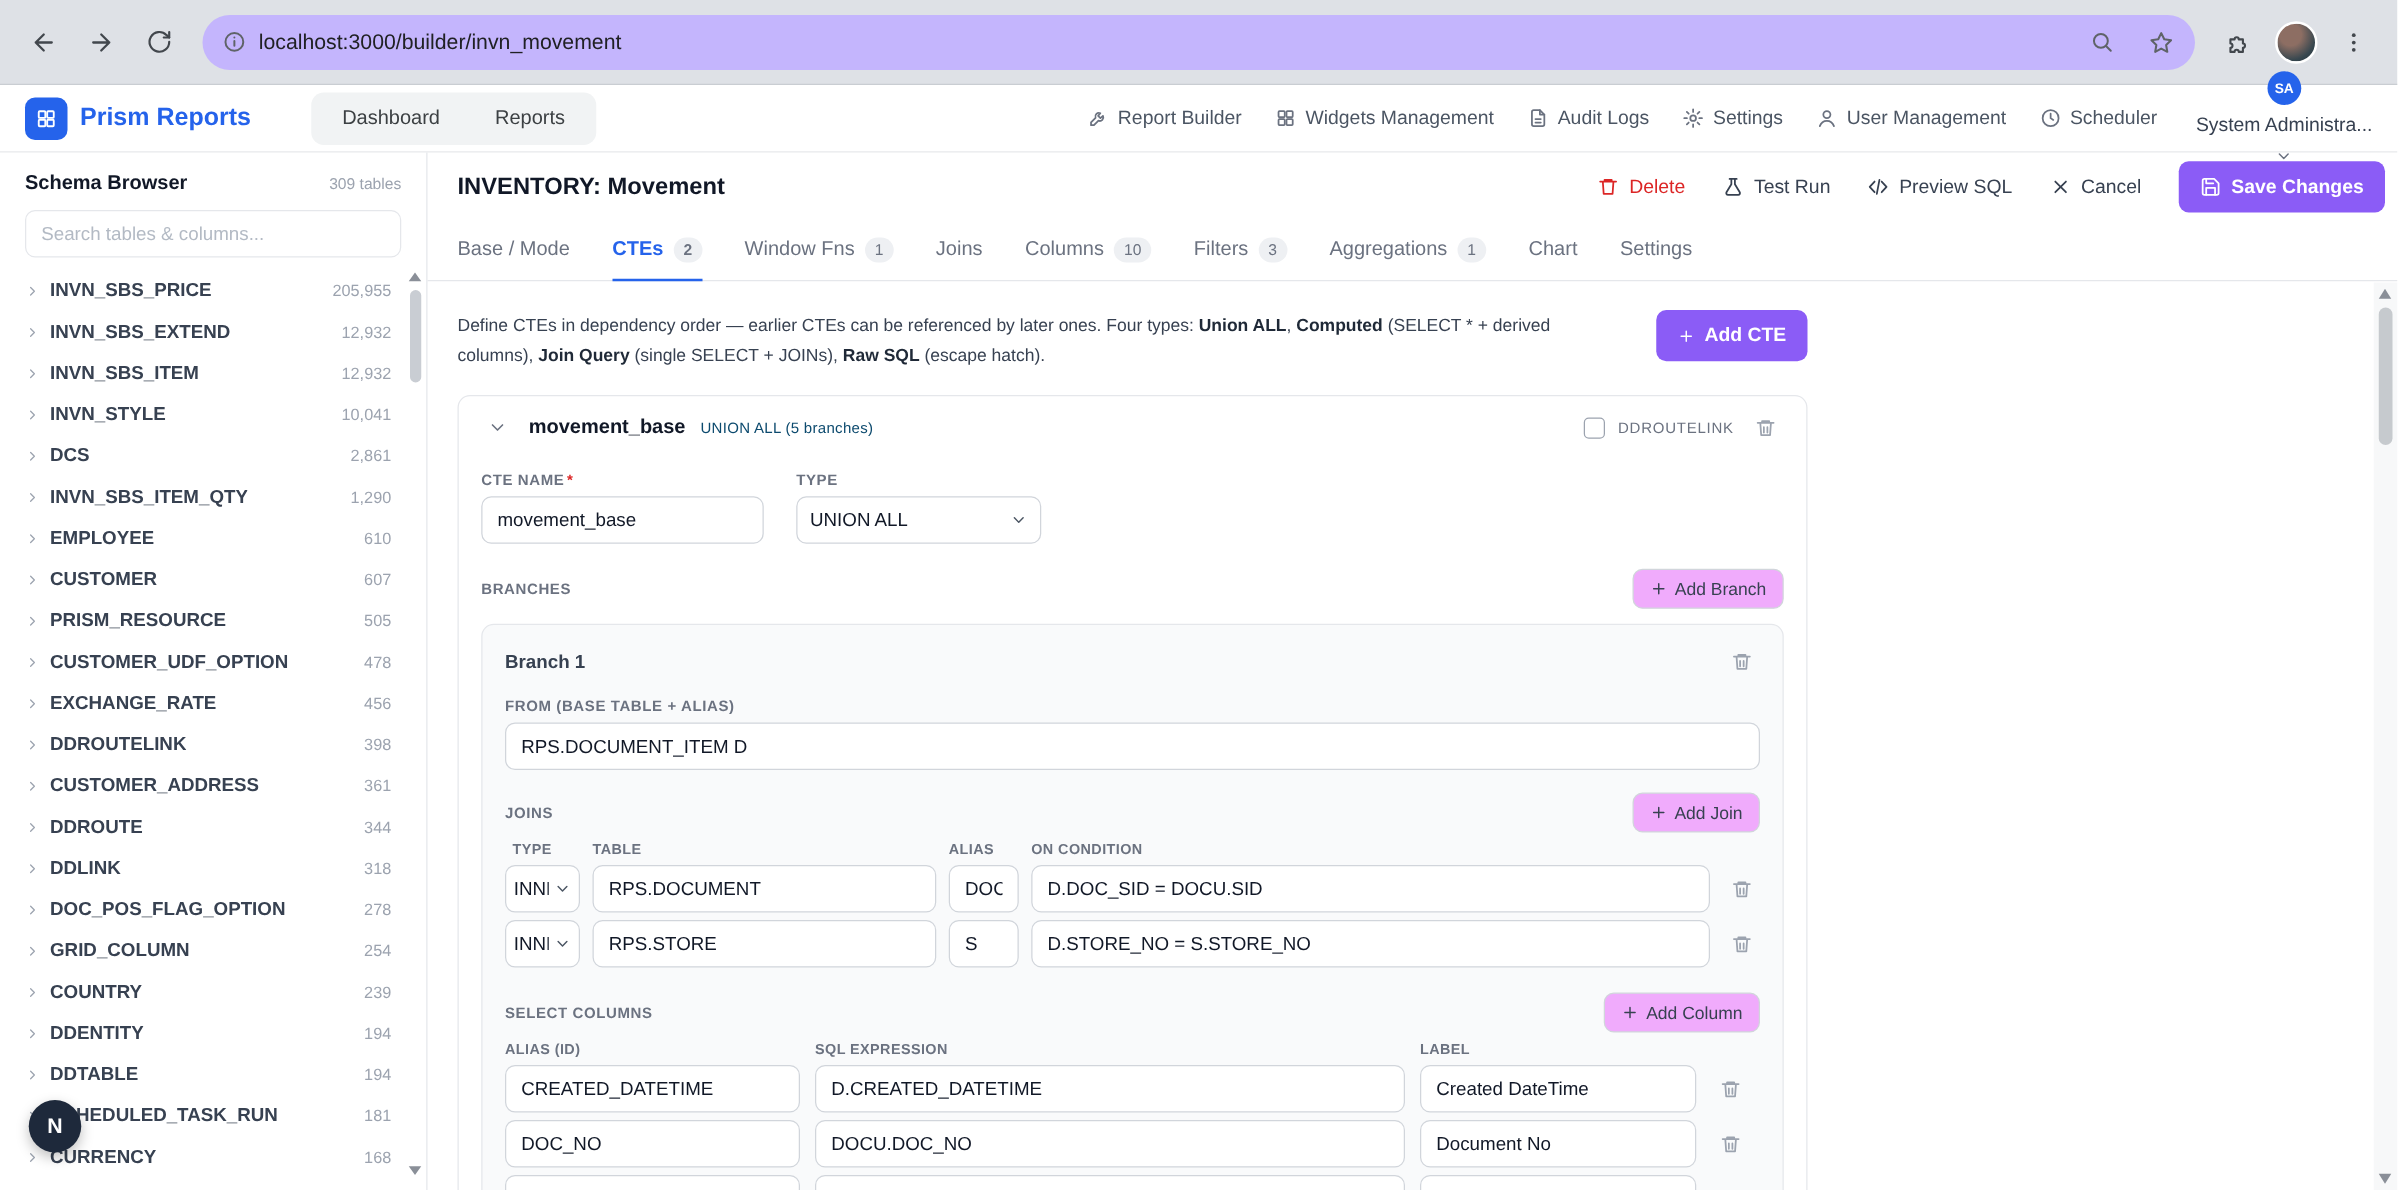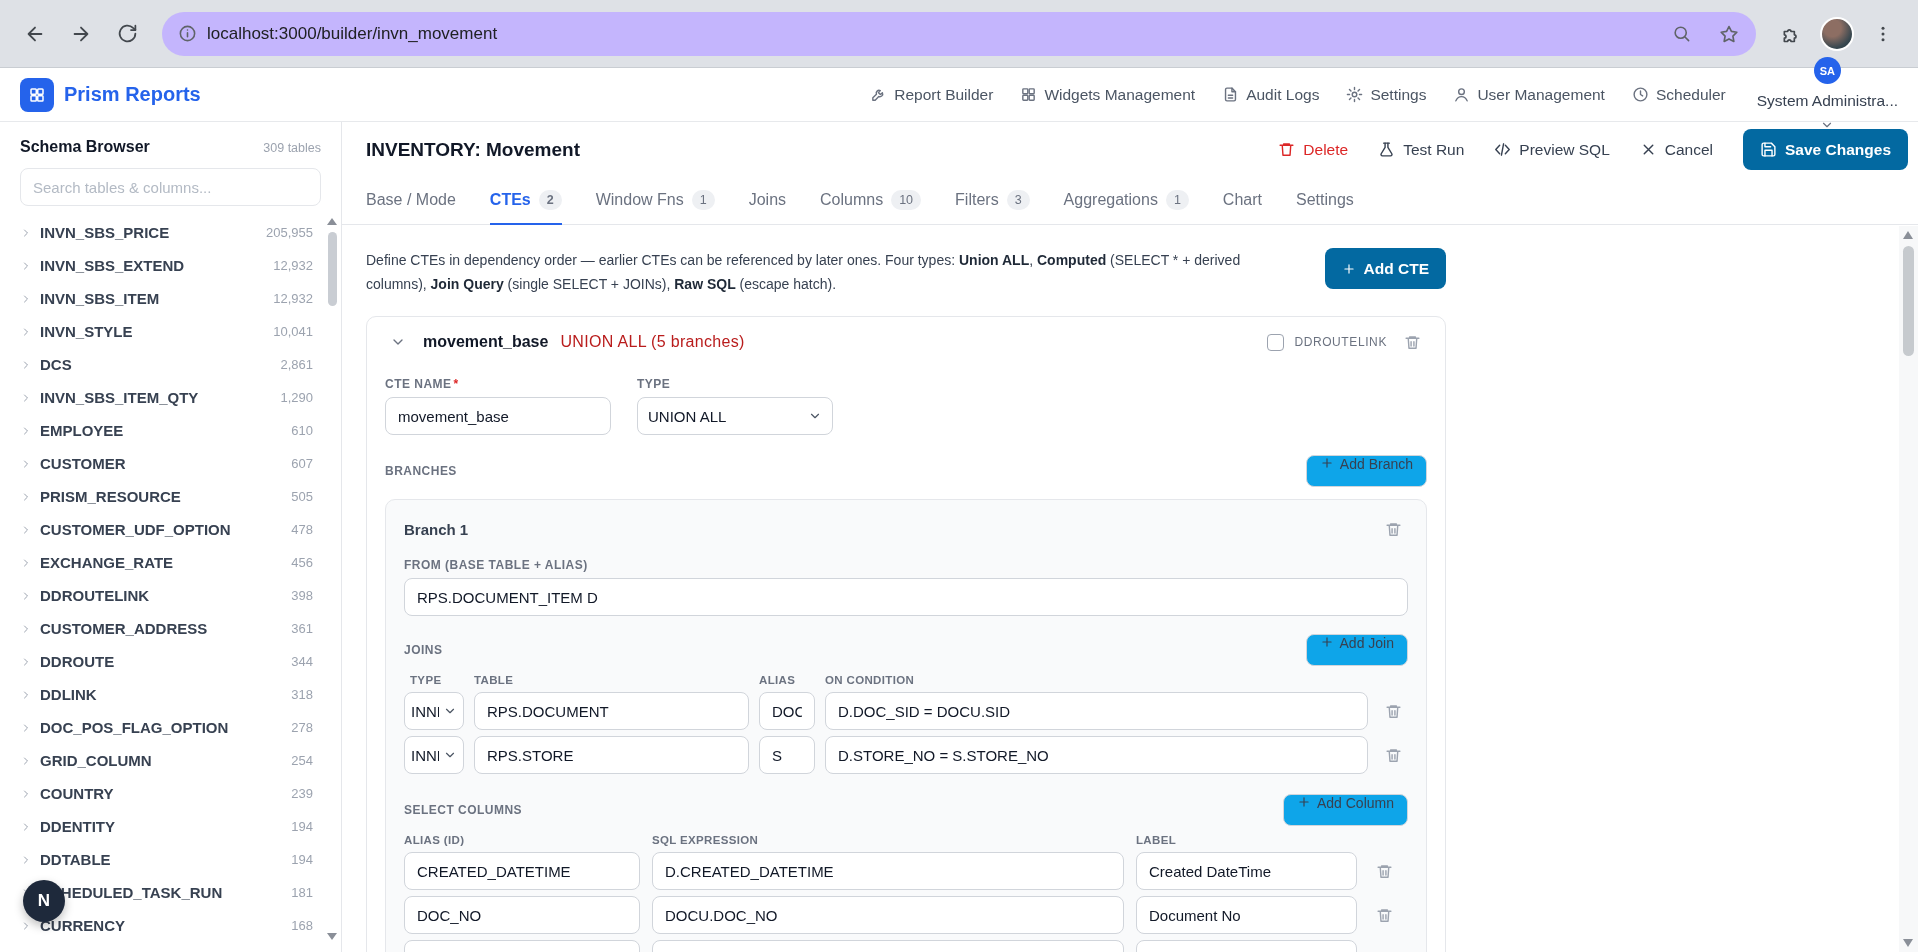--- a/index.html
+++ b/index.html
@@ -62,21 +62,21 @@
 
   
   .main { flex:1; position:relative; min-width:0; }
   .page-head { height:55px; display:flex; align-items:center; padding:0 10px 0 24px; }
   .page-title { font-size:19px; font-weight:700; color:#111827; }
   .actions { margin-left:auto; display:flex; align-items:center; gap:30px; }
   .abtn { display:flex; align-items:center; gap:8px; font-size:15.5px; color:#374151;
     background:none; border:none; cursor:pointer; font-family:inherit; }
   .abtn svg { width:17px; height:17px; }
   .abtn.danger { color:#dc2626; }
-  .btn-primary { display:flex; align-items:center; gap:8px; background:#0369a1; color:#fff;
+  .btn-primary { display:flex; align-items:center; gap:8px; background:#8b5cf6; color:#fff;
     border:none; border-radius:8px; height:41px; padding:0 17px; font-size:15.5px; font-weight:600;
     cursor:pointer; font-family:inherit; }
   .btn-primary svg { width:17px; height:17px; }
 
   .tabs { display:flex; gap:34px; padding:0 24px; border-bottom:1px solid #e5e7eb; height:48px; }
   .tab { display:flex; align-items:center; gap:8px; font-size:16px; color:#6b7280;
     border-bottom:2px solid transparent; margin-bottom:-1px; cursor:pointer; white-space:nowrap; }
   .tab.active { color:#2563eb; font-weight:600; border-bottom-color:#2563eb; }
   .badge { background:#eef0f3; color:#6b7280; font-size:12.5px; line-height:1; padding:4px 8px; border-radius:10px; }
 
@@ -84,21 +84,21 @@
   .content-col { width:1080px; }
   .content-top { display:flex; justify-content:space-between; align-items:flex-start; }
   .cte-desc { max-width:935px; font-size:14px; line-height:24px; color:#374151; }
   .cte-desc b { color:#1f2937; }
 
   .cte-card { margin-top:20px; border:1px solid #e5e7eb; border-radius:10px; background:#fff; }
   .cte-card-head { height:50px; display:flex; align-items:center; gap:12px; padding:0 18px; }
   .cte-card-head .coll { width:26px; height:26px; display:flex; align-items:center; justify-content:center;
     color:#6b7280; cursor:pointer; background:none; border:none; }
   .cte-name { font-size:16px; font-weight:700; color:#111827; }
-  .cte-meta { font-size:16px; color:#b91c1c; letter-spacing:.02em; }
+  .cte-meta { font-size:12px; color:#0c4a6e; letter-spacing:.02em; }
   .head-right { margin-left:auto; display:flex; align-items:center; gap:10px; }
   .checkbox { width:17px; height:17px; border:1.5px solid #9ca3af; border-radius:4px; background:#fff; cursor:pointer; }
   .mat-label { font-size:12px; color:#6b7280; letter-spacing:.05em; }
   .trash-btn { width:30px; height:30px; display:flex; align-items:center; justify-content:center;
     background:none; border:none; color:#9ca3af; cursor:pointer; }
   .trash-btn svg { width:17px; height:17px; }
 
   .card-body { padding:10px 18px 24px; }
   .lbl { font-size:12px; font-weight:600; color:#6b7280; letter-spacing:.04em; margin-bottom:6px; display:block; }
   .lbl .req { color:#dc2626; margin-left:2px; }
@@ -106,22 +106,22 @@
   .tinput { height:38px; border:1px solid #d1d5db; border-radius:8px; padding:0 12px;
     font-size:15px; color:#111827; font-family:inherit; outline:none; background:#fff; }
   .select { height:38px; border:1px solid #d1d5db; border-radius:8px; background:#fff;
     display:flex; align-items:center; justify-content:space-between; gap:4px;
     padding:0 10px; font-size:15px; color:#111827; cursor:pointer; }
   .select svg { width:14px; height:14px; color:#4b5563; flex:none; }
   .select .sv { overflow:hidden; white-space:nowrap; }
 
   .sec-row { margin-top:20px; display:flex; align-items:center; justify-content:space-between; }
   .sec-row .lbl { margin:0; }
-  .btn-outline { display:flex; align-items:flex-start; gap:6px; height:32px; padding:0 13px;
-    background:#0ea5e9; border:1px solid #d1d5db; border-radius:8px; font-size:14px; color:#374151;
+  .btn-outline { display:flex; align-items:center; gap:6px; height:32px; padding:0 13px;
+    background:#f0abfc; border:1px solid #d1d5db; border-radius:8px; font-size:14px; color:#374151;
     cursor:pointer; font-family:inherit; }
   .btn-outline svg, .btn-primary .plus { width:14px; height:14px; }
 
   .branch { margin-top:12px; background:#f9fafb; border:1px solid #e5e7eb; border-radius:10px; padding:14px 18px 24px; }
   .branch-head { display:flex; align-items:center; justify-content:space-between; }
   .branch-title { font-size:15px; font-weight:600; color:#374151; }
   .from-label { margin-top:14px; }
   .w-full { width:100%; }
 
   .col-headers { margin-top:8px; display:flex; gap:10px; }
@@ -208,20 +208,24 @@
   <div class="brand">
     <div class="brand-logo">
       <svg class="ic" width="18" height="18" viewBox="0 0 24 24">
           <rect x="4" y="4" width="7" height="7" rx="1"></rect>
           <rect x="13" y="4" width="7" height="7" rx="1"></rect>
           <rect x="4" y="13" width="7" height="7" rx="1"></rect>
           <rect x="13" y="13" width="7" height="7" rx="1"></rect>
         </svg>
     </div>
     <span class="brand-name">Prism Reports</span>
+  </div>
+  <div class="navpill">
+    <div class="navpill-item">Dashboard</div>
+    <div class="navpill-item">Reports</div>
   </div>
   <div class="hmenu">
     <div class="hmenu-item">
       <svg class="ic" viewBox="0 0 24 24">
           <path d="M14.5 6.5a4 4 0 0 0-5.4 5.1L4 16.7V20h3.3l5.1-5.1a4 4 0 0 0 5.1-5.4L14.6 12 12 9.4l2.5-2.9z"></path>
         </svg>
       <span>Report Builder</span>
     </div>
     <div class="hmenu-item">
       <svg class="ic" viewBox="0 0 24 24">

